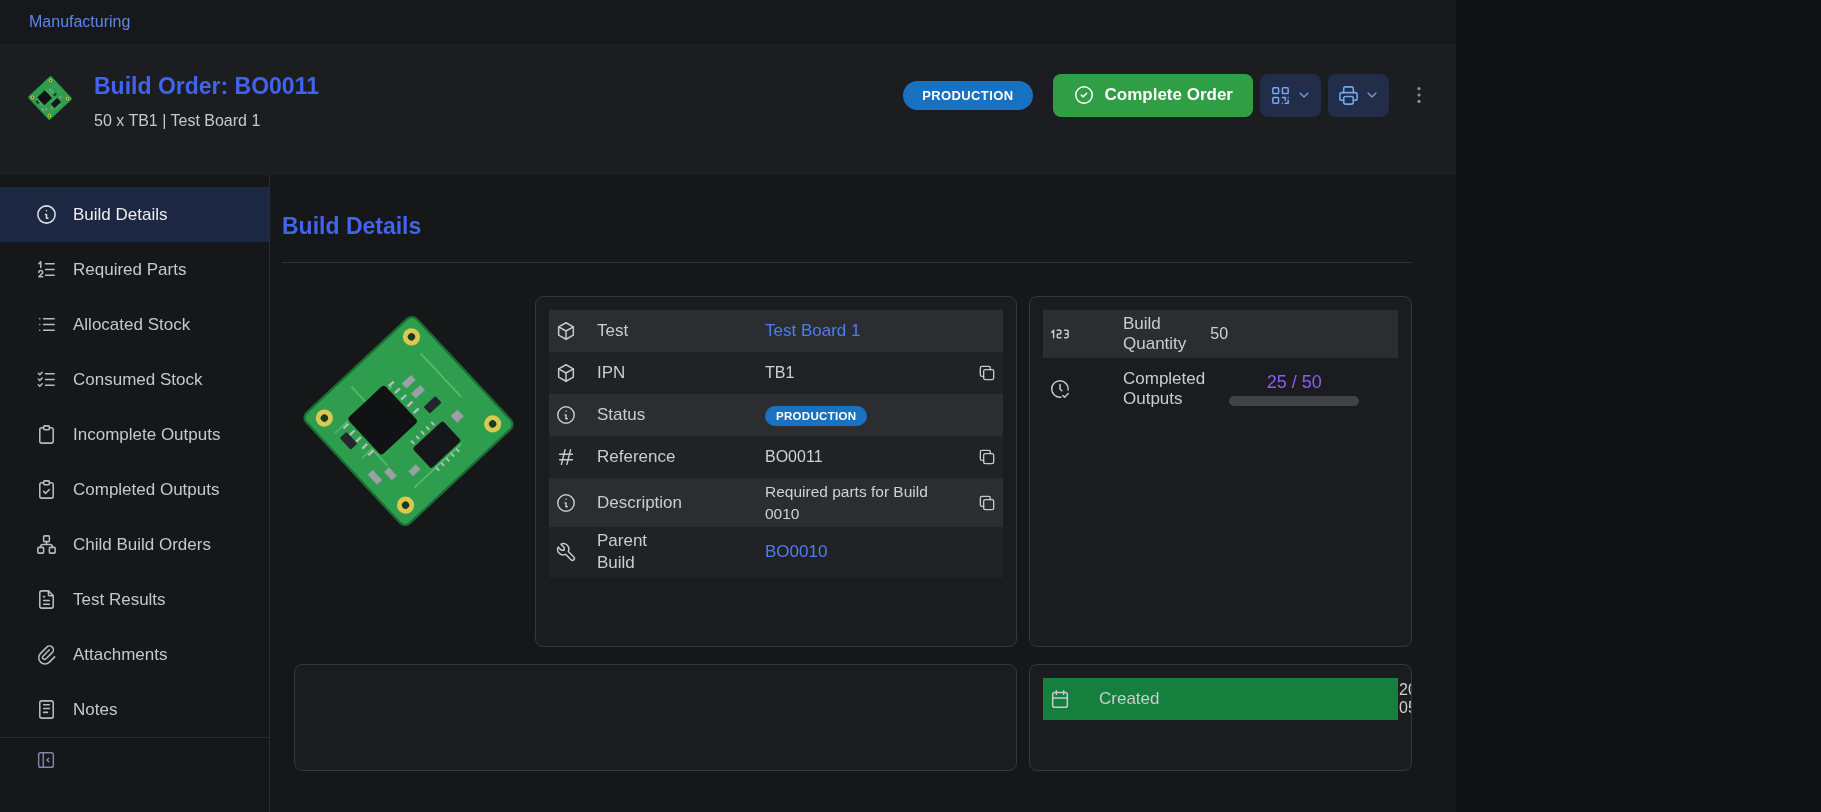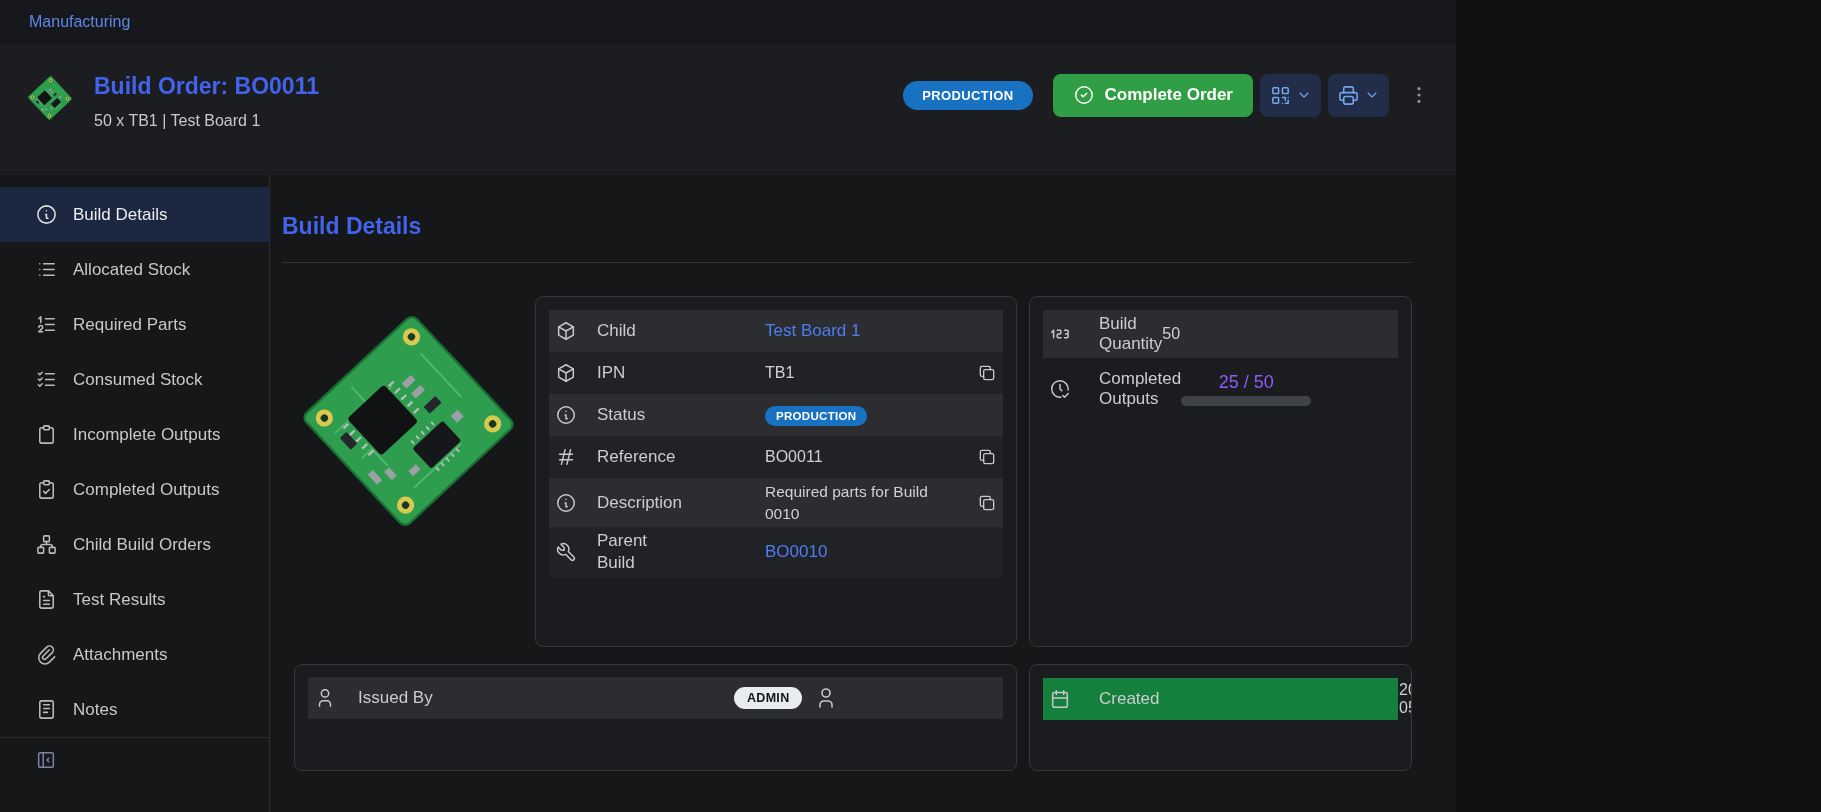--- a/index.html
+++ b/index.html
@@ -67,21 +67,21 @@
   .r-label { font-size:17px; color:#cbccce; }
   .r-label .narrow { display:inline-block; max-width:72px; line-height:1.3; }
   .r-value { font-size:16px; color:#d0d1d3; }
   .r-link { color:#4d7cf3; font-size:17px; text-decoration:none; cursor:pointer; }
   .desc-value { max-width:170px; overflow-wrap:anywhere; line-height:1.4; font-size:15.5px; }
   .copy-btn { background:none; border:none; color:#c6c8cb; cursor:pointer; justify-self:end; display:flex; }
   .copy-btn svg { width:20px; height:20px; }
   .badge-small { background:#1971c2; color:#fff; font-size:11.5px; font-weight:700;
                  letter-spacing:.3px; padding:4px 11px; border-radius:11px; }
 
-  .qrow { display:grid; grid-template-columns:50px 1fr 268px; align-items:center; min-height:48px; padding:2px 6px; }
+  .qrow { display:grid; grid-template-columns:50px 1fr 268px; align-items:center; min-height:48px; padding:2px 6px;gap:24px; }
   .qrow.stripe { background:#2b2d31; }
   .qrow.tall { min-height:62px; }
   .progress-block { width:130px; display:flex; flex-direction:column; align-items:center; gap:3px; }
   .progress-label { font-size:18px; color:#8b5cf6; }
   .progress-track { width:130px; height:10px; border-radius:5px; background:#3f4247; overflow:hidden; }
   .progress-fill { height:100%; background:#e8590c; border-radius:5px 0 0 5px; }
 
   .irow { display:grid; grid-template-columns:44px 376px 1fr; align-items:center; min-height:42px; padding:2px 6px; }
   .irow.stripe { background:#2b2d31; }
   .issued-value { display:flex; align-items:center; gap:12px; }
@@ -198,29 +198,29 @@
   <div class="sidebar">
     <div class="side-item active">
       <svg class="ic" viewBox="0 0 24 24">
           <circle cx="12" cy="12" r="9"></circle>
           <path d="M12 8v.01M11 12h1v4h1.5"></path>
         </svg>
       <span>Build Details</span>
     </div>
     <div class="side-item">
       <svg class="ic" viewBox="0 0 24 24">
+          <path d="M11 6h9M11 12h9M11 18h9M6 10V4L4 6M4 15a2 2 0 1 1 4 0c0 .6-.5 1.1-1 1.6L4 19.5h4"></path>
+        </svg>
+      <span>Required Parts</span>
+    </div>
+    <div class="side-item">
+      <svg class="ic" viewBox="0 0 24 24">
           <path d="M9 6h11M9 12h11M9 18h11M5 6v.01M5 12v.01M5 18v.01"></path>
         </svg>
       <span>Allocated Stock</span>
-    </div>
-    <div class="side-item">
-      <svg class="ic" viewBox="0 0 24 24">
-          <path d="M11 6h9M11 12h9M11 18h9M6 10V4L4 6M4 15a2 2 0 1 1 4 0c0 .6-.5 1.1-1 1.6L4 19.5h4"></path>
-        </svg>
-      <span>Required Parts</span>
     </div>
     <div class="side-item">
       <svg class="ic" viewBox="0 0 24 24">
           <path d="M3.5 5.5l1.5 1.5l2.5-2.5M3.5 11.5l1.5 1.5l2.5-2.5M3.5 17.5l1.5 1.5l2.5-2.5M11 6h9M11 12h9M11 18h9"></path>
         </svg>
       <span>Consumed Stock</span>
     </div>
     <div class="side-item">
       <svg class="ic" viewBox="0 0 24 24">
           <path d="M9 5H7a2 2 0 0 0-2 2v12a2 2 0 0 0 2 2h10a2 2 0 0 0 2-2V7a2 2 0 0 0-2-2h-2"></path>
@@ -290,21 +290,21 @@
       </div>
 
       <div class="card">
         <div class="drow stripe">
           <span class="r-icon">
             <svg class="ic" viewBox="0 0 24 24">
                 <path d="M12 3l8 4.5v9L12 21l-8-4.5v-9L12 3z"></path>
                 <path d="M12 12l8-4.5M12 12v9M12 12L4 7.5"></path>
               </svg>
           </span>
-          <span class="r-label">Child</span>
+          <span class="r-label">Test</span>
           <a class="r-link">Test Board 1</a>
           <span></span>
         </div>
         <div class="drow alt">
           <span class="r-icon">
             <svg class="ic" viewBox="0 0 24 24">
                 <path d="M12 3l8 4.5v9L12 21l-8-4.5v-9L12 3z"></path>
                 <path d="M12 12l8-4.5M12 12v9M12 12L4 7.5"></path>
               </svg>
           </span>
@@ -395,36 +395,20 @@
           <span class="progress-block">
             <span class="progress-label">25 / 50</span>
             <span class="progress-track">
               <span class="progress-fill" style="width: 50%;"></span>
             </span>
           </span>
         </div>
       </div>
 
       <div class="card issue-card">
-        <div class="irow stripe">
-          <span class="r-icon">
-            <svg class="ic" viewBox="0 0 24 24">
-                <circle cx="12" cy="7" r="4"></circle>
-                <path d="M6 21v-2a4 4 0 0 1 4-4h4a4 4 0 0 1 4 4v2"></path>
-              </svg>
-          </span>
-          <span class="r-label">Issued By</span>
-          <span class="issued-value">
-            <span class="badge-admin">ADMIN</span>
-            <svg class="ic" viewBox="0 0 24 24">
-                <circle cx="12" cy="7" r="4"></circle>
-                <path d="M6 21v-2a4 4 0 0 1 4-4h4a4 4 0 0 1 4 4v2"></path>
-              </svg>
-          </span>
-        </div>
       </div>
 
       <div class="card">
         <div class="crow stripe">
           <span class="r-icon">
             <svg class="ic" viewBox="0 0 24 24">
                 <rect x="4" y="5" width="16" height="16" rx="2"></rect>
                 <path d="M16 3v4M8 3v4M4 11h16"></path>
               </svg>
           </span>

